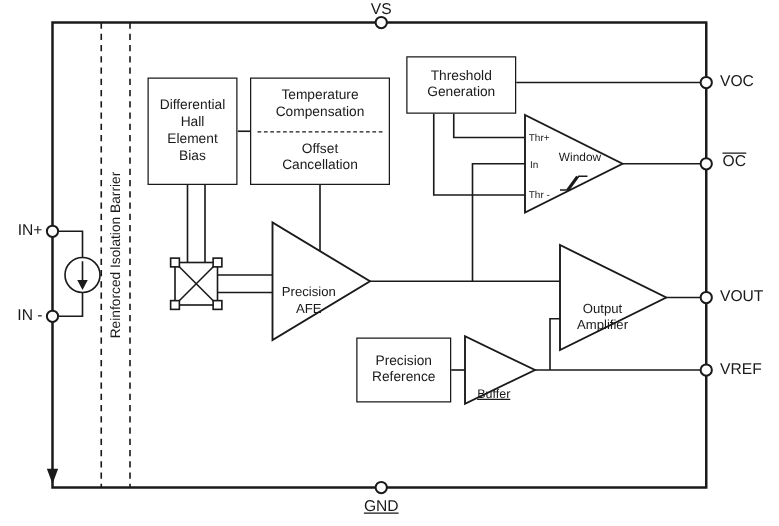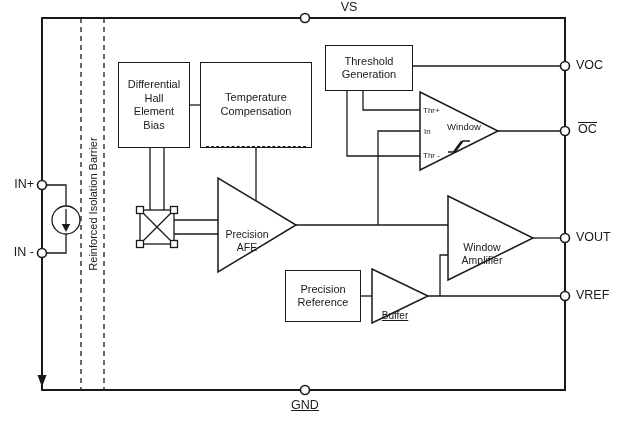--- a/index.html
+++ b/index.html
@@ -96,44 +96,45 @@
     <circle cx="305" cy="18" r="4.5" class="pin"></circle>
     <circle cx="305" cy="390" r="4.5" class="pin"></circle>
     <circle cx="42" cy="185" r="4.5" class="pin"></circle>
     <circle cx="42" cy="253" r="4.5" class="pin"></circle>
     <circle cx="565" cy="66" r="4.5" class="pin"></circle>
     <circle cx="565" cy="131" r="4.5" class="pin"></circle>
     <circle cx="565" cy="238" r="4.5" class="pin"></circle>
     <circle cx="565" cy="296" r="4.5" class="pin"></circle>
   </svg>
 
-  <div class="lbl ctr" style="left:289px; top:0px; width:32px;margin-left:44px;">VS</div>
+  <div class="lbl ctr" style="left:289px; top:0px; width:32px;">VS</div>
   <div class="lbl ctr" style="left:283px; top:398px; width:44px;text-decoration:underline;">GND</div>
   <div class="lbl rgt" style="left:4px;  top:177px; width:30px;">IN+</div>
   <div class="lbl rgt" style="left:4px;  top:245px; width:30px;text-align:right;">IN -</div>
   <div class="lbl" style="left:576px; top:58px;">VOC</div>
   <div class="lbl" style="left:578px; top:122px;"><span class="ovl">OC</span></div>
   <div class="lbl" style="left:576px; top:230px;">VOUT</div>
   <div class="lbl" style="left:576px; top:288px;text-align:center;">VREF</div>
 
   <div class="vert">Reinforced Isolation Barrier</div>
 
   <div class="box" style="left:118px; top:62px; width:72px; height:86px; padding:2px 8px;">Differential Hall Element Bias</div>
 
   <div class="box temp-box" style="left:200px; top:62px; width:112px; height:86px;">
     <div class="half">Temperature Compensation</div>
     <div class="dash-divider"></div>
+    <div class="half">Offset Cancellation</div>
   </div>
 
   <div class="box" style="left:325px; top:45px; width:88px; height:46px;">Threshold Generation</div>
 
   <div class="box" style="left:285px; top:270px; width:76px; height:52px;">Precision Reference</div>
 
   <div class="tri-label" style="left:220px; top:212px; width:54px;">Precision AFE</div>
-  <div class="tri-label" style="left:451px; top:225px; width:62px;">Window Amplifier</div>
+  <div class="tri-label" style="left:451px; top:225px; width:62px;">Output Amplifier</div>
   <div class="tri-label" style="left:375px; top:294px; width:40px; font-size:10px;text-decoration:underline;">Buffer</div>
 
   <div class="win-label" style="left:438px; top:122px; width:52px;">Window</div>
   <div class="small-label" style="left:423px; top:106px;">Thr+</div>
   <div class="small-label" style="left:424px; top:127px;">In</div>
   <div class="small-label" style="left:423px; top:151px;">Thr -</div>
 
 </div>
 
 </body></html>

